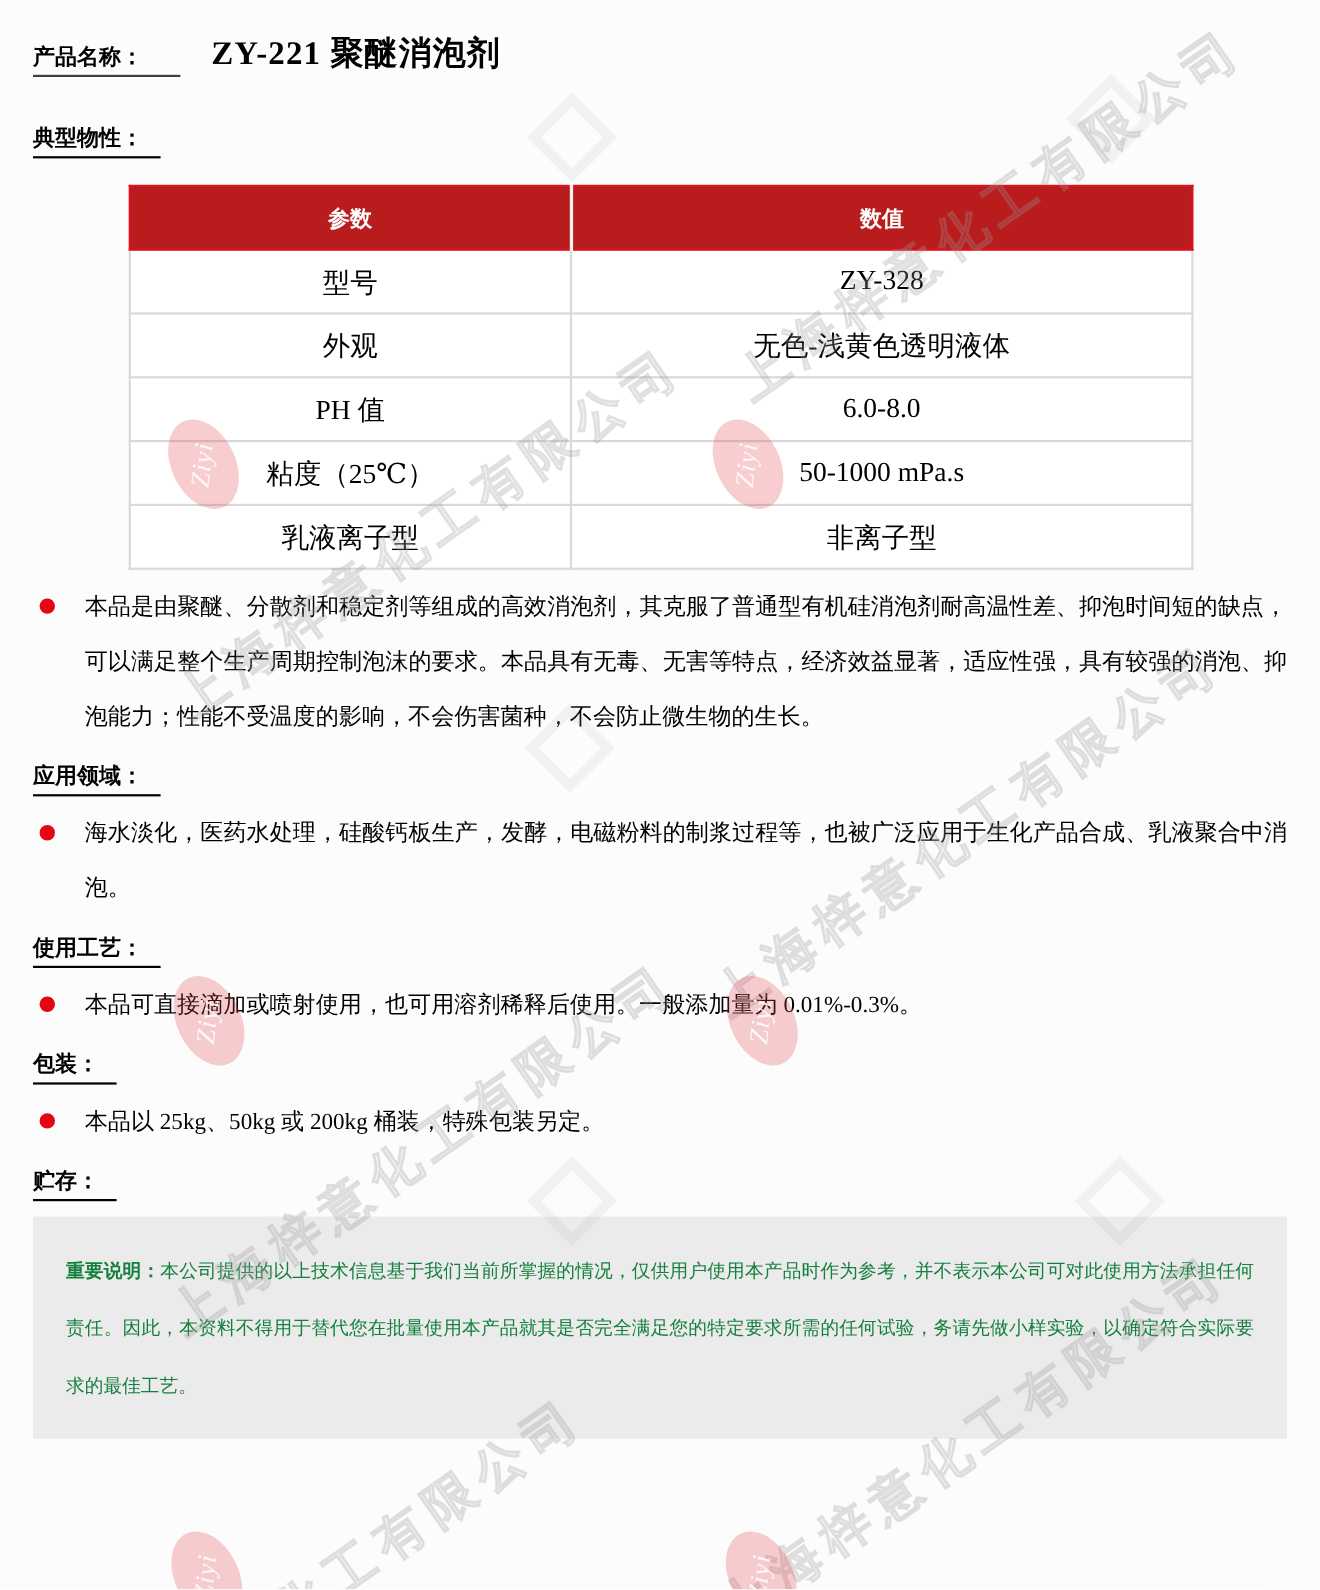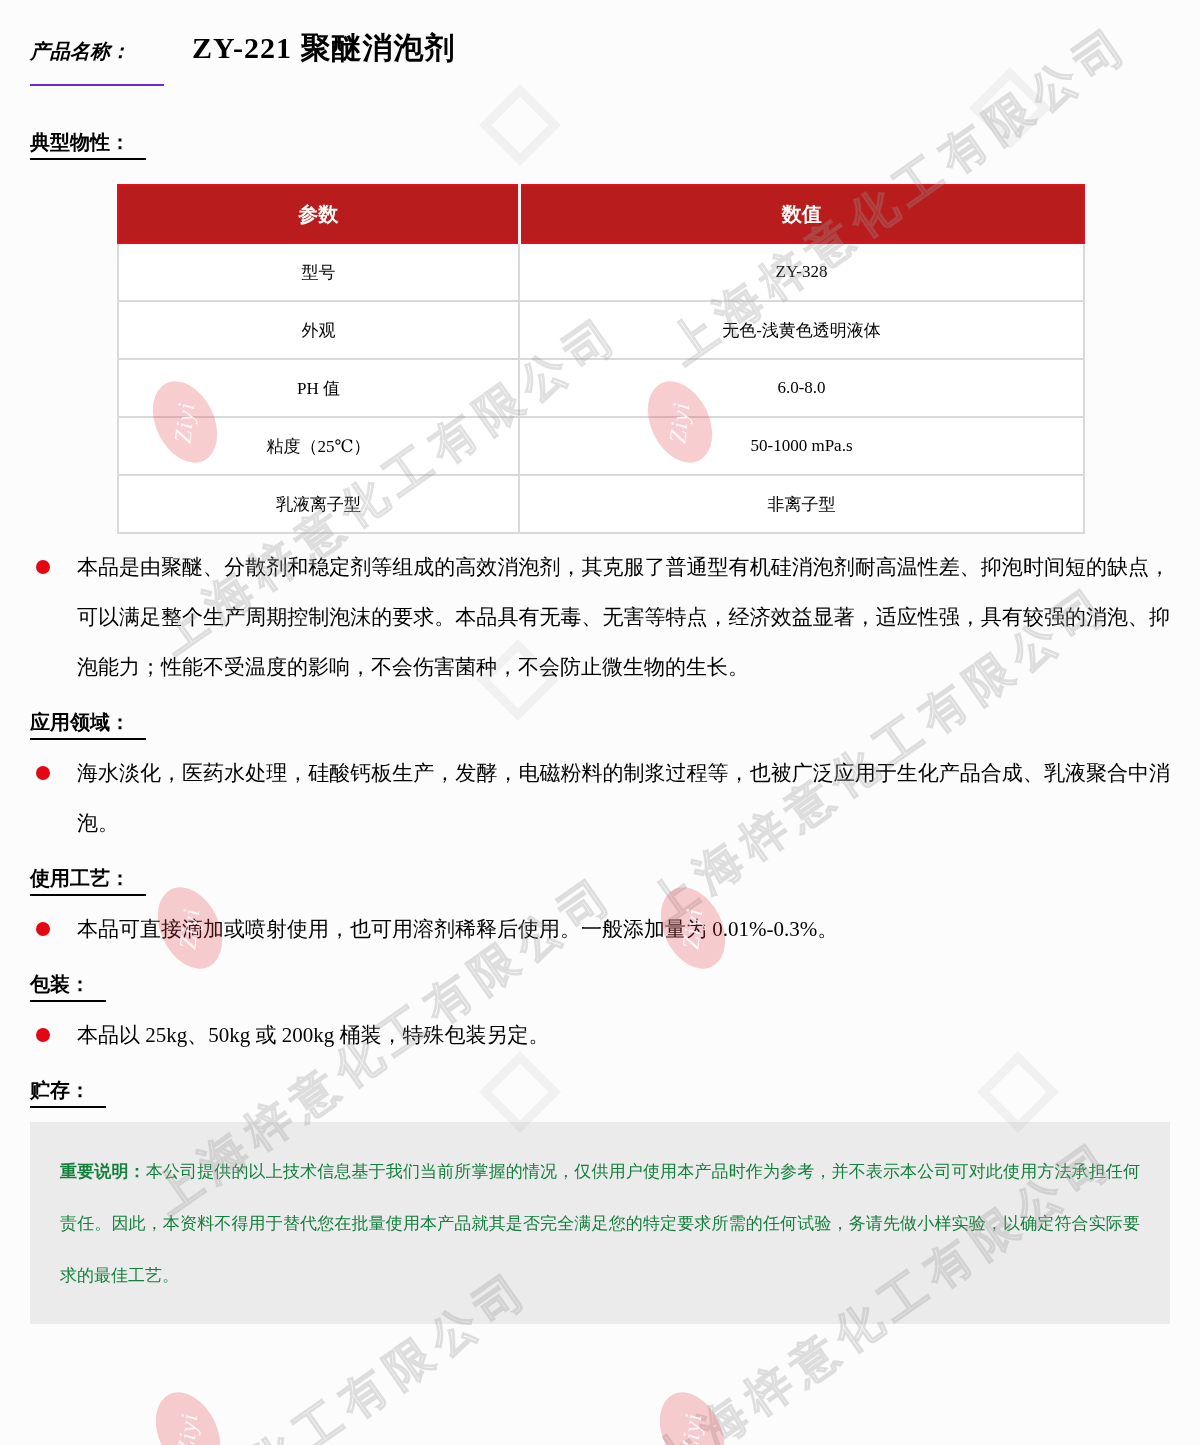--- a/index.html
+++ b/index.html
@@ -11,40 +11,40 @@
     overflow:hidden;
     font-family:"Liberation Serif","DejaVu Serif",serif;
     color:#000;
   }
   .content { position:absolute; inset:0; padding:0 30px; z-index:1; }
 
   
   .header-row { display:flex; align-items:baseline; margin-top:28px; }
   .product-label {
     font-size:20px; font-weight:bold;
-    border-bottom:2px solid #6d28d9; padding-right:34px; padding-bottom:19px;font-style:italic;
+    border-bottom:2px solid #404040; padding-right:34px; padding-bottom:3px;
   }
   .product-title { font-size:30px; font-weight:bold; margin-left:28px; letter-spacing:1px; }
 
   
   .sec-head-wrap { line-height:0; }
   .section-heading {
     display:inline-block; font-size:20px; font-weight:bold; line-height:28px;
     border-bottom:2px solid #000; padding-right:16px; padding-bottom:2px;
   }
 
   
   table.props {
     border-collapse:collapse; table-layout:fixed;
     width:966px; margin:24px 0 0 87px;
     background:#fff;
   }
   table.props th, table.props td {
     border:2px solid #d9d9d9; text-align:center; vertical-align:middle;
-    height:58px; font-size:17px;
+    height:58px; font-size:25px;
   }
   table.props th {
     background:#b91c1c; color:#fff; font-size:20px; font-weight:bold;
     border:2px solid #e0101f;
   }
   table.props th.col-param { width:401px; border-right:3px solid #f2f2f2; }
   table.props th.col-value { width:565px; }
 
   
   .bullet-item { display:flex; margin-top:8px; }

